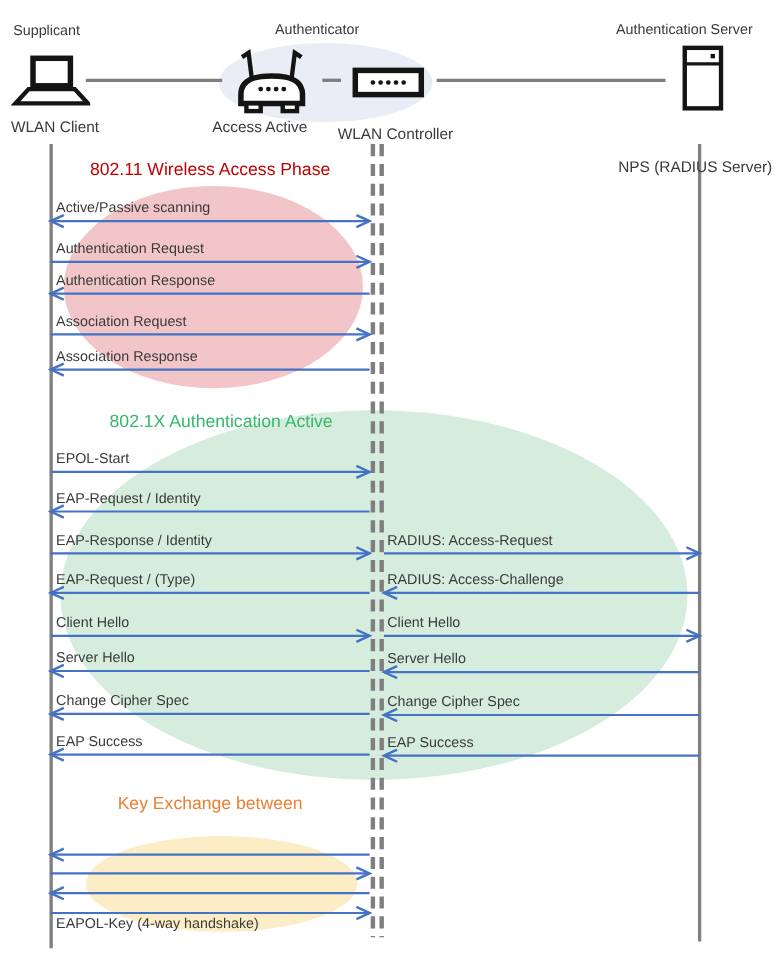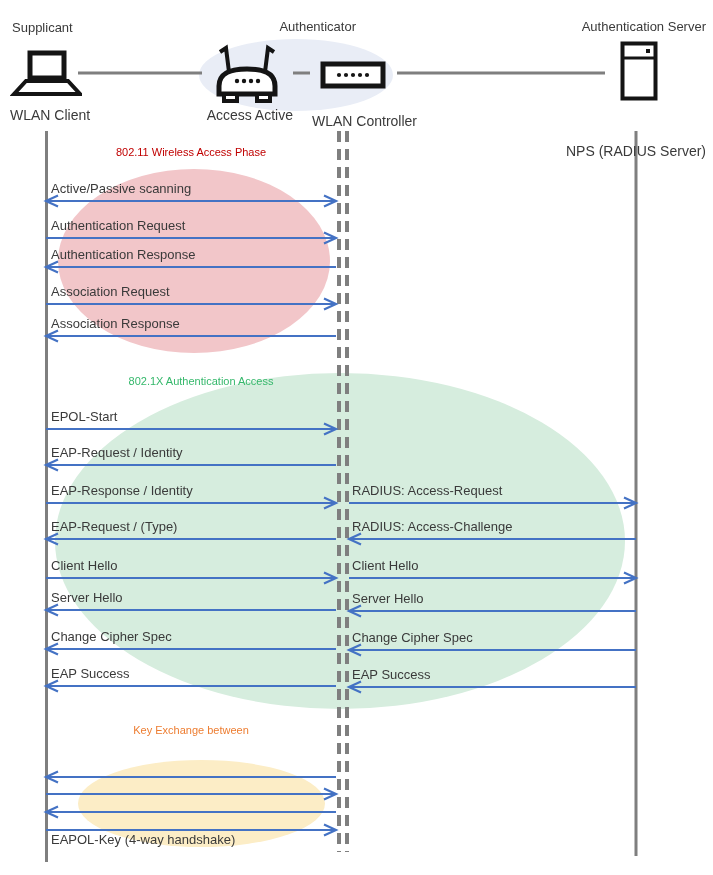--- a/index.html
+++ b/index.html
@@ -9,22 +9,22 @@
   }
   .ellipse{position:absolute;border-radius:50%;}
   #el-lavender{left:199px;top:39px;width:194px;height:72px;background:var(--ellipse_lavender);}
   #el-pink{left:58px;top:169px;width:272px;height:184px;background:var(--ellipse_pink);}
   #el-green{left:55px;top:373px;width:570px;height:336px;background:var(--ellipse_green);}
   #el-yellow{left:78px;top:760px;width:247px;height:87px;background:var(--ellipse_yellow);}
   svg.layer{position:absolute;left:0;top:0;pointer-events:none;}
   .role,.device{position:absolute;color:var(--text);white-space:nowrap;}
   .role{font-size:13px;}
   .device{font-size:14px;}
-  .center{text-align:right;}
-  .phase-title{position:absolute;font-size:11px;text-align:center;white-space:nowrap;}
+  .center{text-align:left;}
+  .phase-title{position:absolute;font-size:16px;text-align:center;white-space:nowrap;}
   #phase1-title{left:60px;top:146px;width:262px;color:var(--title_red);}
   #phase2-title{left:70px;top:375px;width:262px;color:var(--title_green);}
   #phase3-title{left:60px;top:721px;width:262px;color:var(--title_orange);line-height:19px;}
   .msg-label{
     position:absolute;width:280px;text-align:left;font-size:13px;
     color:var(--text);white-space:nowrap;
   }
   .icon{position:absolute;}
 </style>
 </head>
@@ -79,21 +79,21 @@
     <line x1="3" y1="17" x2="35" y2="17" style="stroke:var(--icon)" stroke-width="3"></line>
     <rect x="26" y="8" width="4" height="4" style="fill:var(--icon)"></rect>
   </svg>
 
   <div class="device" style="left:10px;top:107px;">WLAN Client</div>
   <div class="device center" style="left:193px;top:107px;width:100px;">Access Active</div>
   <div class="device center" style="left:307px;top:113px;width:110px;">WLAN Controller</div>
   <div class="device center" style="left:562px;top:107px;width:144px;margin-top:36px;">NPS (RADIUS Server)</div>
 
   <div class="phase-title" id="phase1-title">802.11 Wireless Access Phase</div>
-  <div class="phase-title" id="phase2-title">802.1X Authentication Access</div>
+  <div class="phase-title" id="phase2-title">802.1X Authentication Active</div>
   <div class="phase-title" id="phase3-title">
     <div>Key Exchange between</div>
   </div>
 
   <div id="msg-labels">
       <div class="msg-label" style="left: 51px; top: 181px;">Active/Passive scanning</div>
       <div class="msg-label" style="left: 51px; top: 218px;">Authentication Request</div>
       <div class="msg-label" style="left: 51px; top: 247px;">Authentication Response</div>
       <div class="msg-label" style="left: 51px; top: 284px;">Association Request</div>
       <div class="msg-label" style="left: 51px; top: 316px;">Association Response</div>

